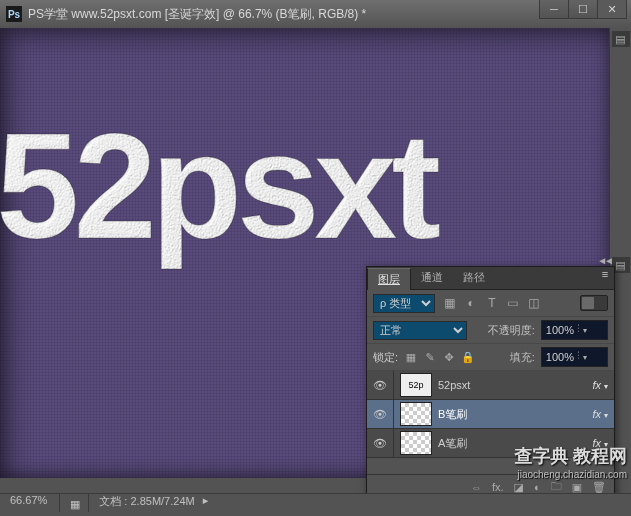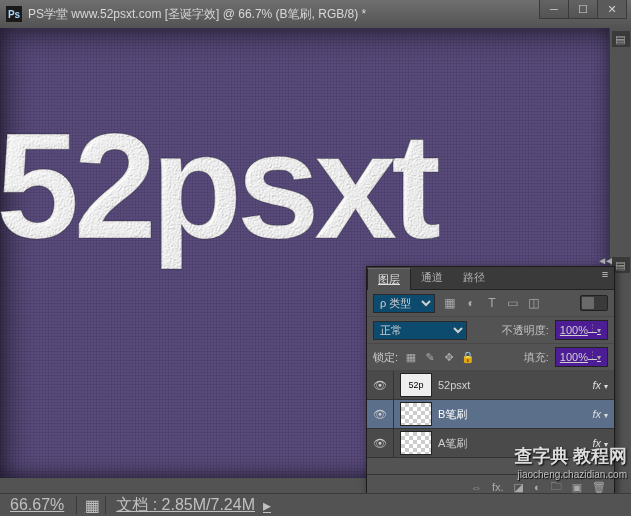--- a/index.html
+++ b/index.html
@@ -98,24 +98,22 @@
 }
 .statusbar {
   position: absolute;
   bottom: 0;
   left: 0;
   right: 0;
   height: 22px;
   background: #535353;
   border-top: 1px solid #3a3a3a;
   display: flex;
-  align-items: center;
-  font-size: 16px;
+  font-size: 11px;
   color: #c0c0c0;
-  text-decoration: underline;
 }
 .sb-zoom {
   padding: 0 10px;
 }
 .sb-btn {
   width: 22px;
   height: 20px;
   display: flex;
   align-items: center;
   justify-content: center;
@@ -207,25 +205,24 @@
   position:absolute;
   left:1px;top:1px;width:12px;height:12px;background:#6a6a6a;border-radius:1px;
 }
 .blend-row .opacity-label, .lock-row .fill-label {
   margin-left:auto;
   color:#c0c0c0;
 }
 .percent-box {
   display: flex;
   align-items: center;
-  background:#4c1d95;
+  background:#0f172a;
   border:1px solid #222;
   height:18px;
-  padding: 0 0 0 4px;
-  text-decoration: underline;
+  padding: 0 14px 0 4px;
 }
 .percent-drag {
   width:9px;height:14px;display:inline-block;color:#888;font-size:9px;
 }
 .percent-arrow {
   width:10px;font-size:8px;color:#aaa;
 }
 .lock-icons {
   display:flex; gap:5px;
 }

